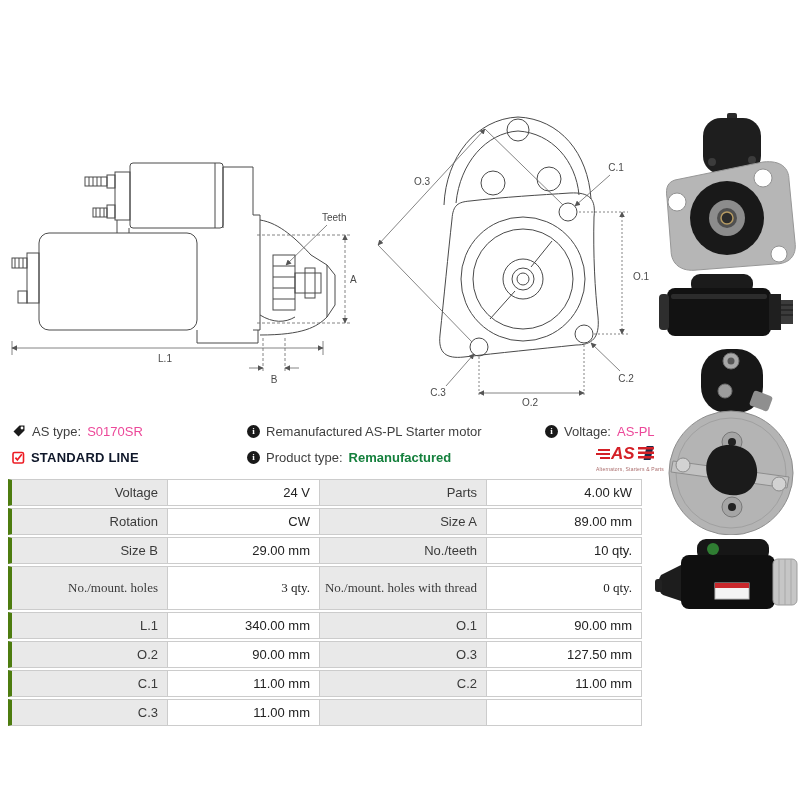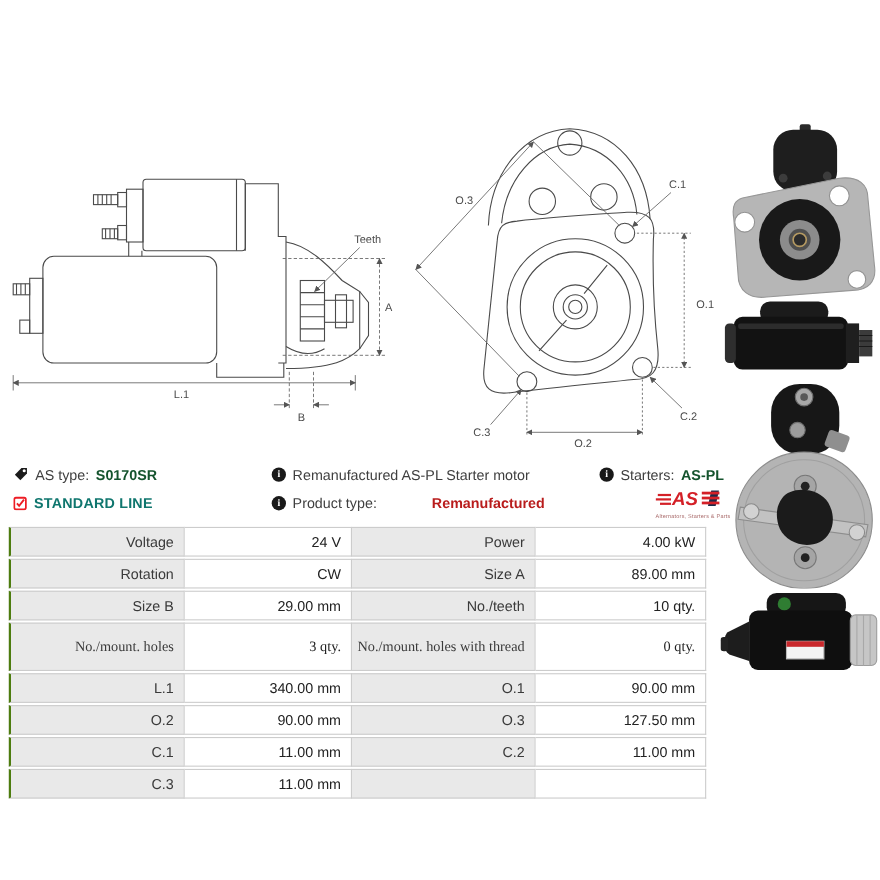--- a/index.html
+++ b/index.html
@@ -3,36 +3,36 @@
 <meta charset="utf-8">
 <style>
   html,body{margin:0;padding:0;background:#fff;}
   .page{position:relative;width:800px;height:800px;background:#ffffff;
         font-family:"Liberation Sans",sans-serif;color:#3a3a3a;overflow:hidden;}
   .drawing{position:absolute;}
   .drawing text{font-family:"Liberation Sans",sans-serif;font-size:10px;fill:#4a4a4a;}
   .photo{position:absolute;}
   .info-item{position:absolute;display:flex;align-items:center;gap:6px;
              font-size:13px;color:#3f3f3f;white-space:nowrap;height:16px;}
-  .info-item b{color:#14532d;font-weight:bold;}
-  .standard-line{color:#0f766e;font-weight:bold;letter-spacing:0.2px;}
-  .ptype-val{color:#b91c1c;font-weight:bold;margin-left:44px;}
+  .info-item b{color:#ec4899;font-weight:normal;}
+  .standard-line{color:#0f172a;font-weight:bold;letter-spacing:0.2px;}
+  .ptype-val{color:#15803d;font-weight:bold;}
   .info-icon{width:13px;height:13px;border-radius:50%;background:#191919;color:#fff;
              display:inline-flex;align-items:center;justify-content:center;
              font-size:9px;font-weight:bold;font-family:"Liberation Serif",serif;
              flex:0 0 13px;line-height:1;}
   .as-logo{position:absolute;left:596px;top:444px;width:66px;}
   .as-logo .tagline{font-size:5px;color:#a96a6a;letter-spacing:0.2px;margin-top:0px;
                     white-space:nowrap;}
   .spec-table{position:absolute;left:8px;top:477px;width:634px;border-collapse:separate;
               border-spacing:0 2px;table-layout:fixed;font-size:13px;}
   .spec-table td{border:1px solid #cccccc;border-left:0;height:21px;
                  padding:2px 9px 2px 4px;text-align:right;vertical-align:middle;
                  overflow:hidden;}
-  .spec-table td:first-child{border-left:2px solid #4d7c0f;}
+  .spec-table td:first-child{border-left:4px solid #4d7c0f;}
   .spec-table td.l{background:#e9e9e9;color:#3a3a3a;}
   .spec-table td.v{background:#ffffff;color:#222222;}
   .spec-table tr.tall td{height:38px;font-family:Liberation Serif, serif;}
 </style>
 </head>
 <body>
 
 <div class="page">
 
   <svg class="drawing" style="left:5px;top:105px;" width="352" height="295" viewBox="0 0 352 295">
@@ -209,21 +209,21 @@
   </div>
 
   <div class="info-item" style="left:247px;top:449px;">
     <span class="info-icon">i</span>
     <span>Product type:</span>
     <span class="ptype-val">Remanufactured</span>
   </div>
 
   <div class="info-item" style="left:545px;top:423px;">
     <span class="info-icon">i</span>
-    <span>Starters:</span>
+    <span>Voltage:</span>
     <b>AS-PL</b>
   </div>
 
   <div class="as-logo">
     <svg width="64" height="18" viewBox="0 0 64 18">
       <rect x="2" y="5" width="12" height="2" fill="#d42027"></rect>
       <rect x="0" y="9" width="14" height="2" fill="#d42027"></rect>
       <rect x="4" y="13" width="10" height="2" fill="#d42027"></rect>
       <rect x="52" y="2" width="7" height="14" fill="#1c2b4a" transform="skewX(-12) translate(-1 0)"></rect>
       <rect x="42" y="3" width="16" height="2.5" fill="#d42027"></rect>
@@ -238,21 +238,21 @@
     <colgroup>
         <col style="width:160px">
         <col style="width:152px">
         <col style="width:167px">
         <col style="width:155px">
       </colgroup>
     <tbody>
         <tr>
       <td class="l">Voltage</td>
       <td class="v">24 V</td>
-      <td class="l">Power</td>
+      <td class="l">Parts</td>
       <td class="v">4.00 kW</td>
     </tr>
     <tr>
       <td class="l">Rotation</td>
       <td class="v">CW</td>
       <td class="l">Size A</td>
       <td class="v">89.00 mm</td>
     </tr>
     <tr>
       <td class="l">Size B</td>

